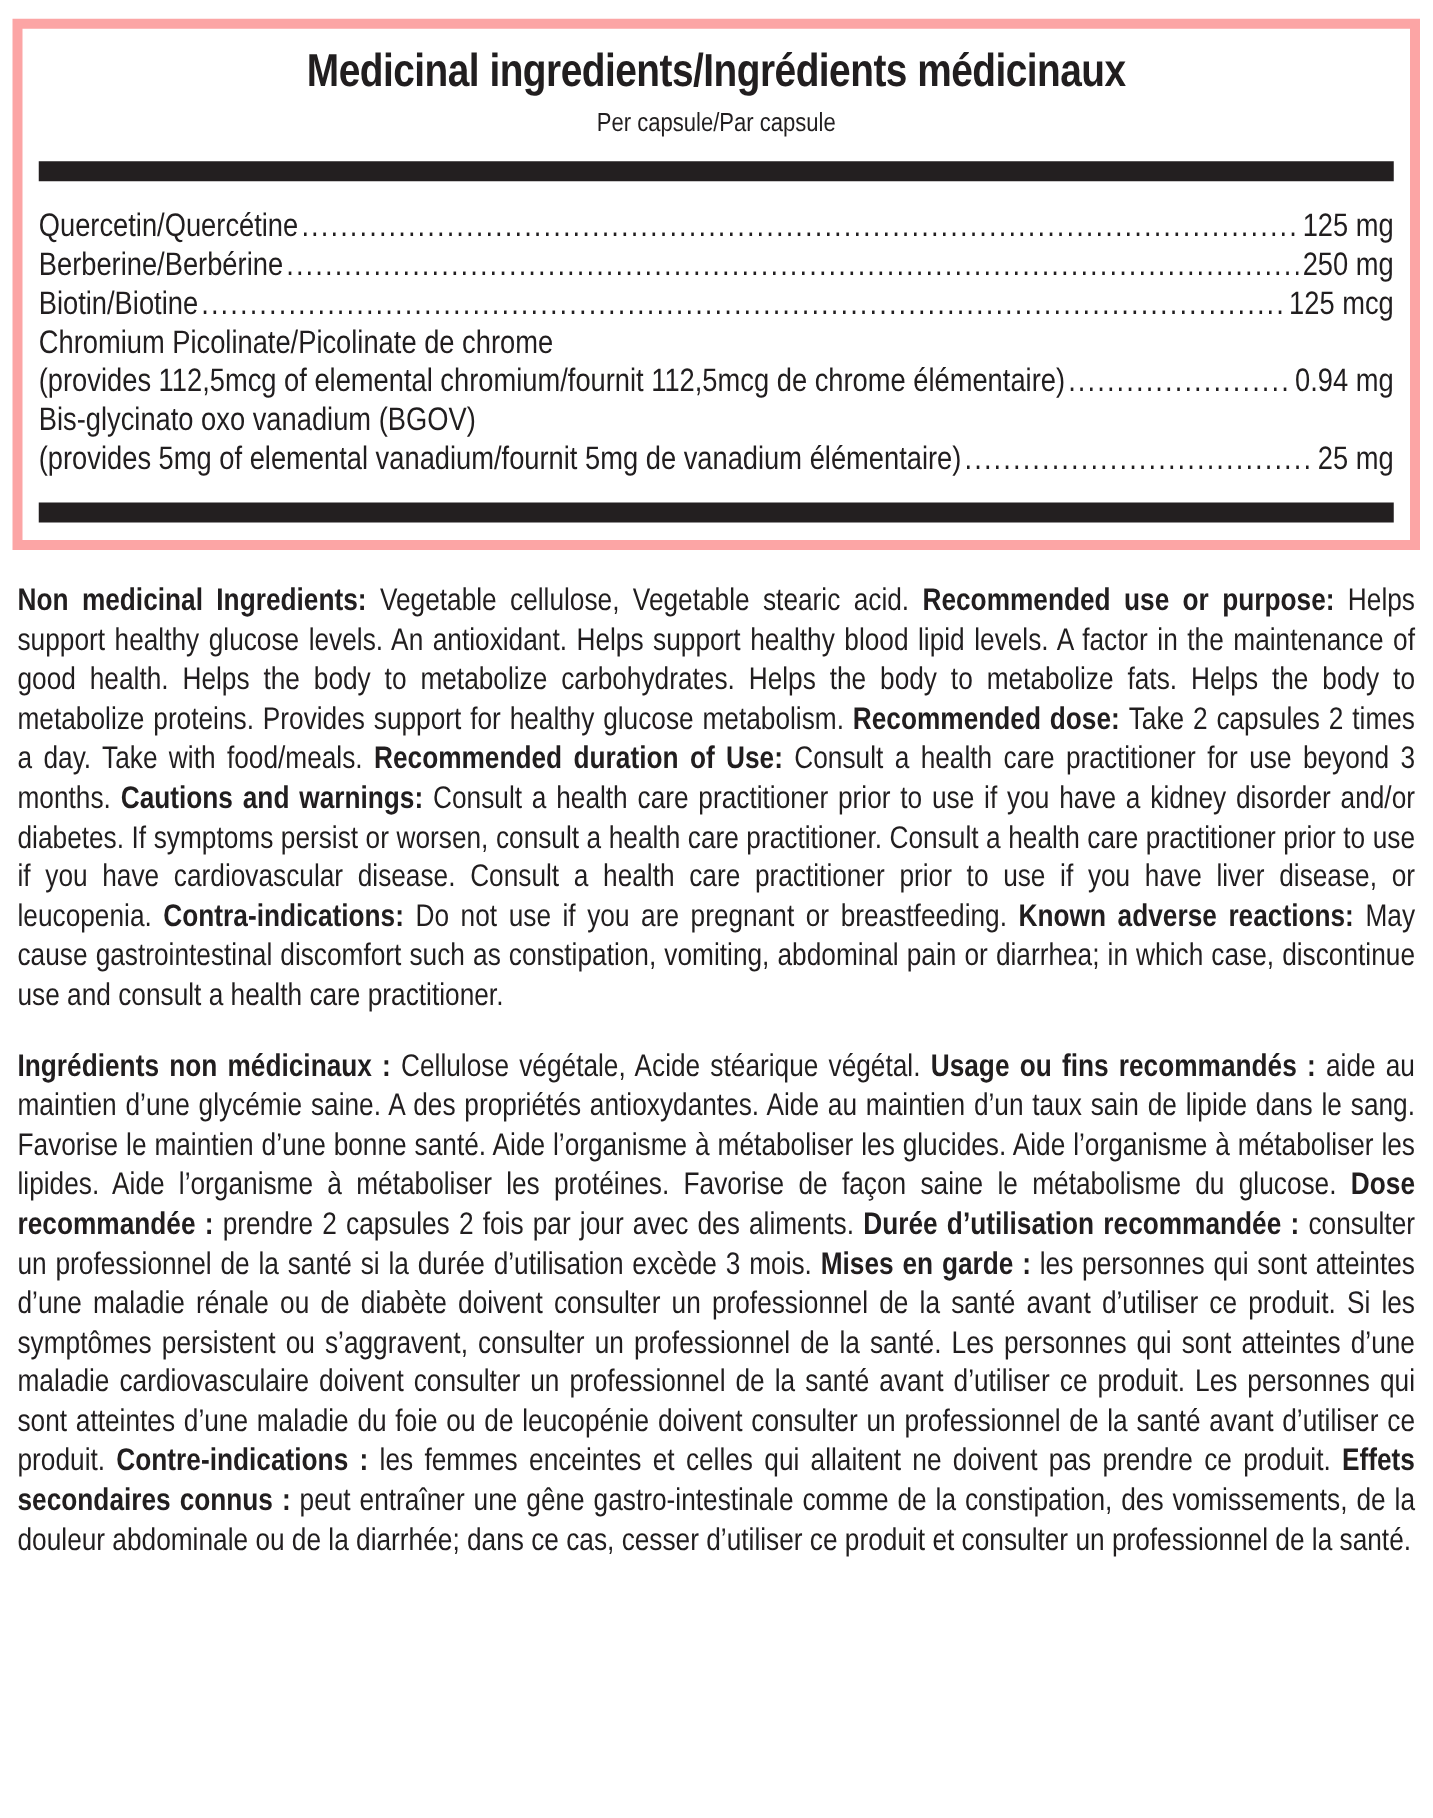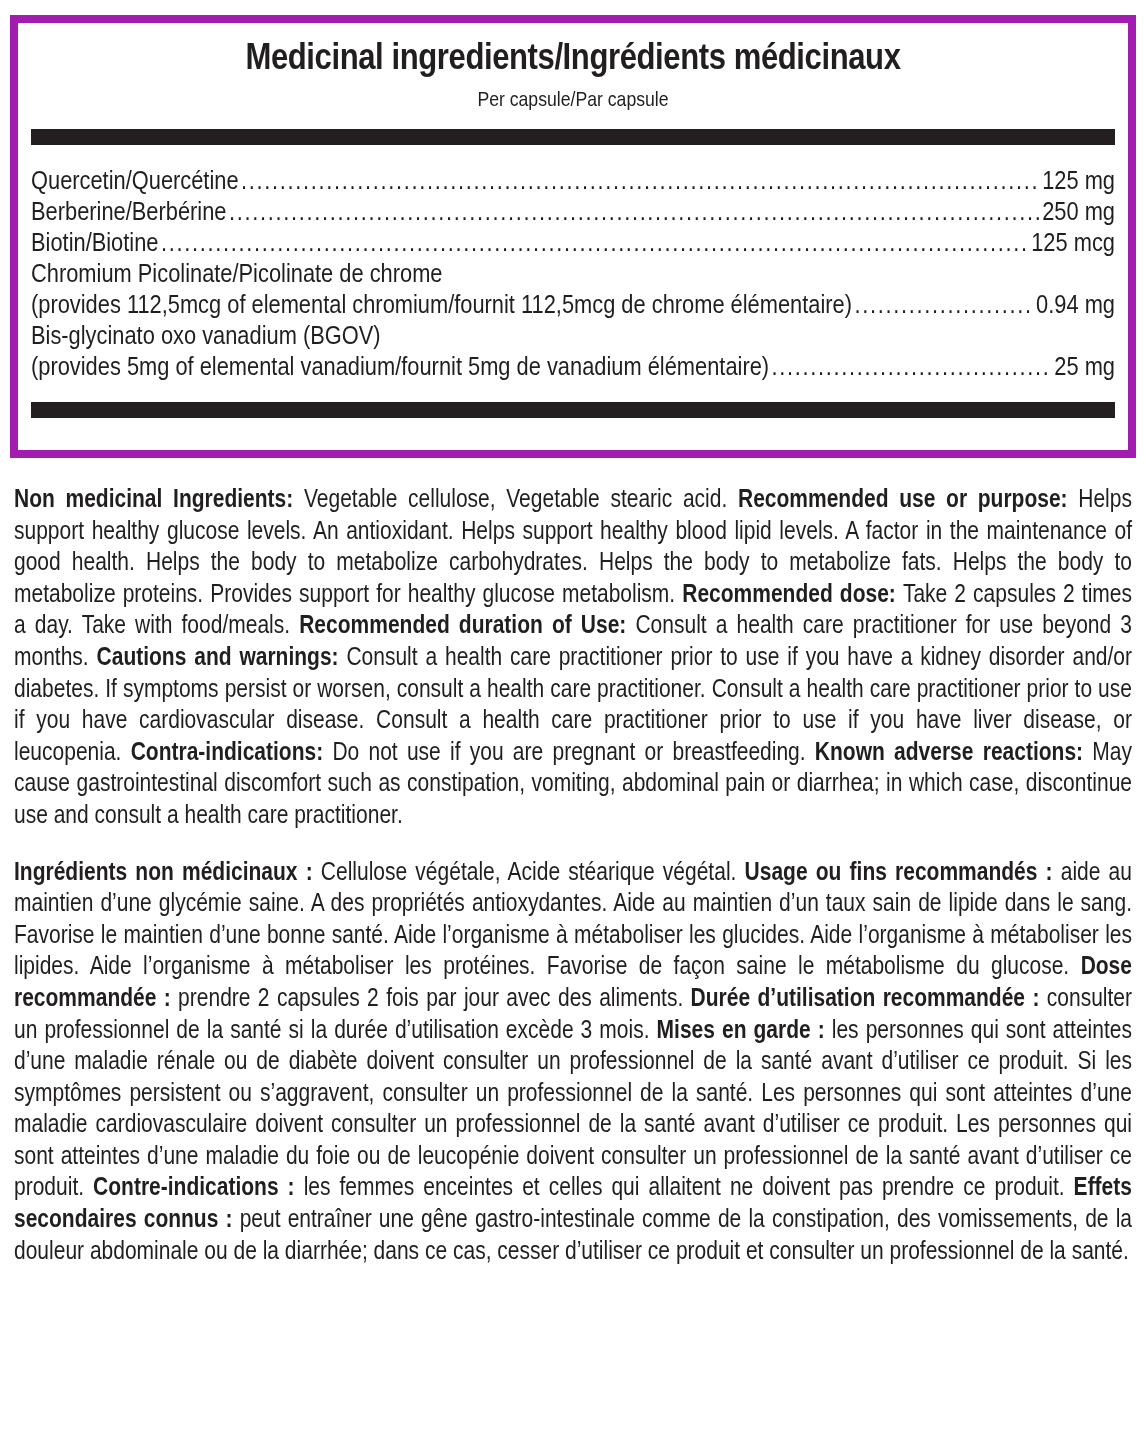--- a/index.html
+++ b/index.html
@@ -11,22 +11,22 @@
     overflow: hidden;
   }
   
   .condense {
     transform: scaleX(0.84);
     transform-origin: 0 0;
     width: 119.047%;
   }
   .panel {
     margin: 15px 10px 0 10px;
-    border: 8px solid #a21caf;
-    padding: 12px 13px 32px 13px;
+    border: 8px solid #fca5a5;
+    padding: 12px 13px 14px 13px;
   }
   .panel-title {
     font-size: 37px;
     font-weight: bold;
     text-align: center;
     line-height: 44px;
     letter-spacing: -0.5px;
   }
   .panel-sub {
     font-size: 21px;

